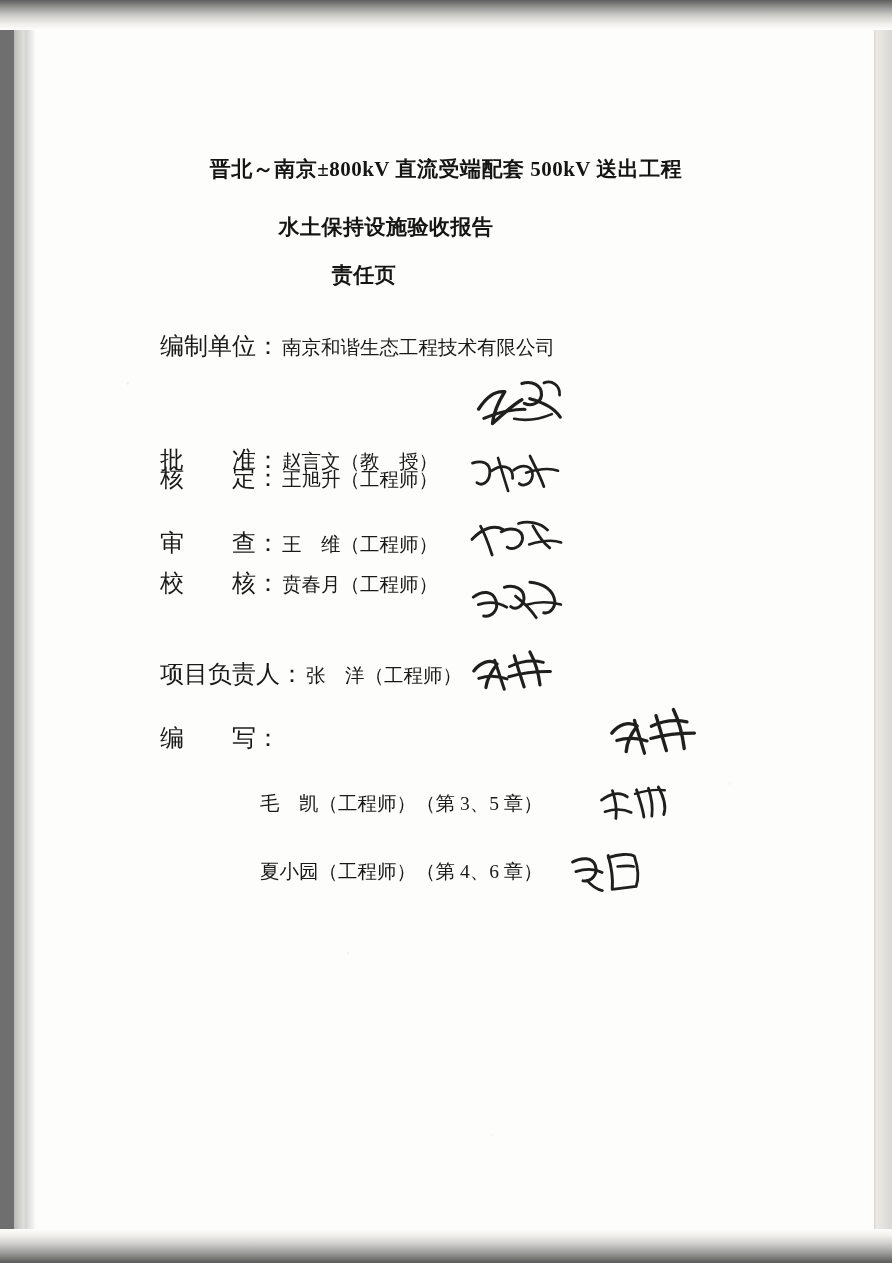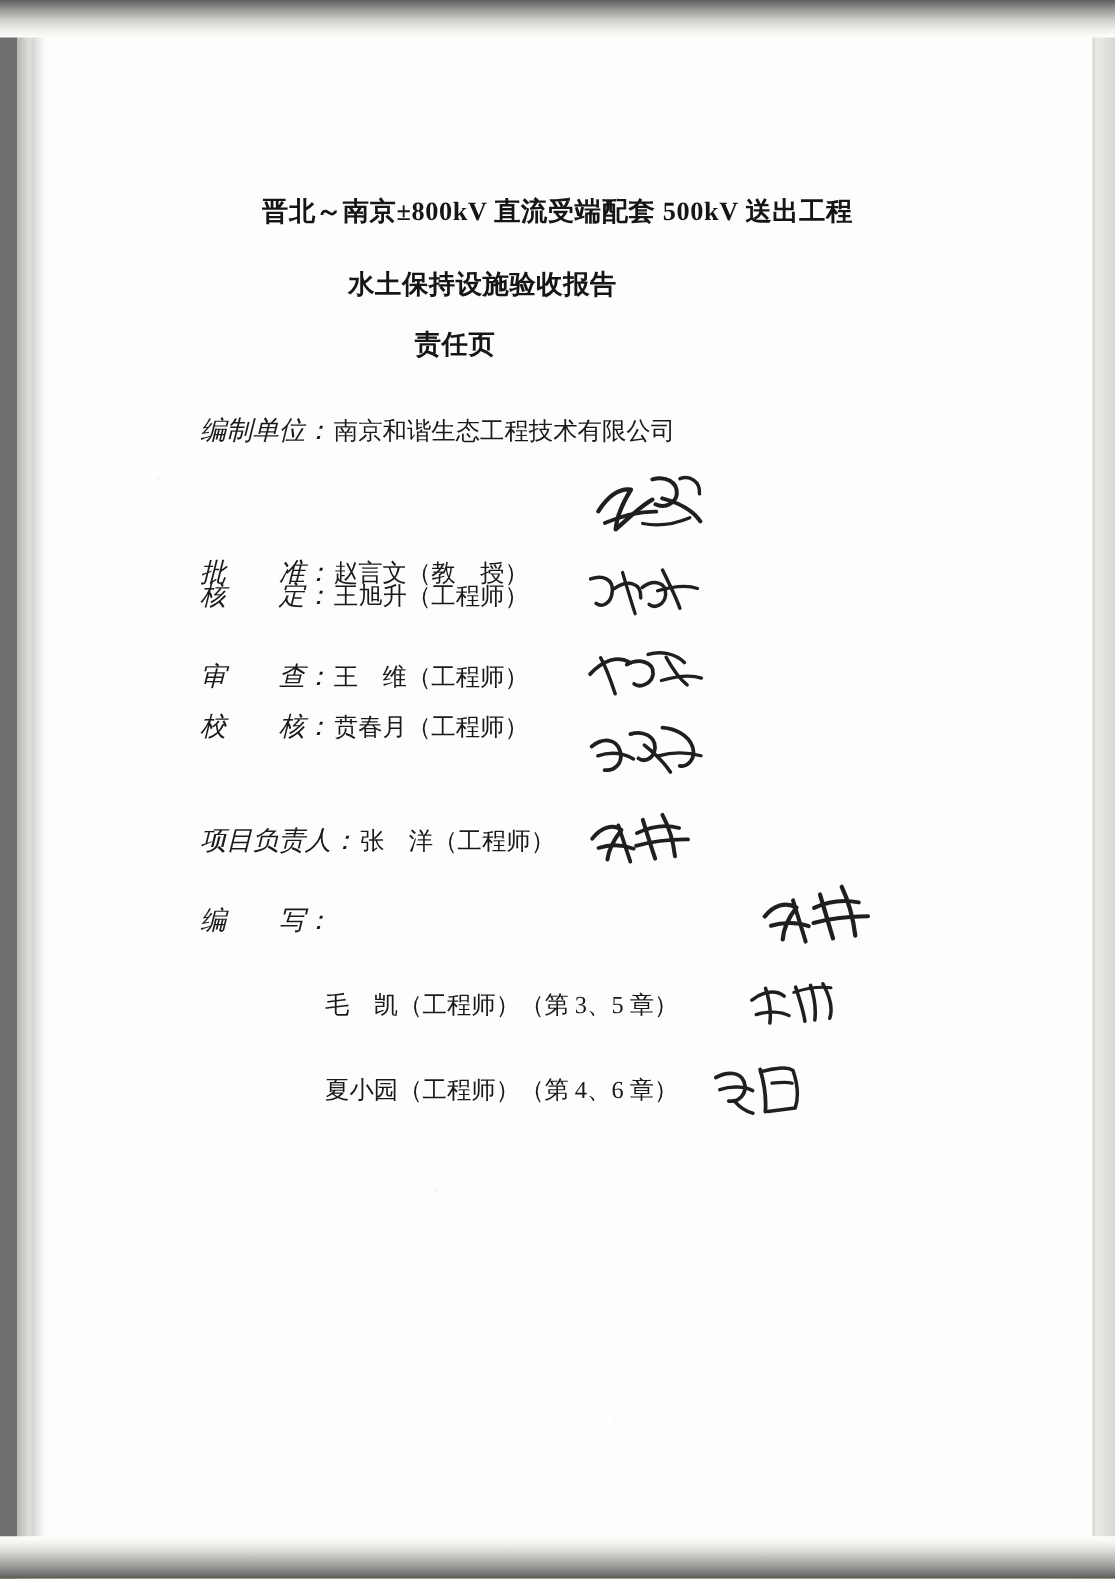--- a/index.html
+++ b/index.html
@@ -4,21 +4,21 @@
 <style>
   html, body {
     margin: 0;
     padding: 0;
     background: #6e6e6e;
   }
   .page {
     position: relative;
     width: 892px;
     height: 1263px;
-    background: #bef264;
+    background: #a16207;
     overflow: hidden;
     font-family: "Liberation Serif", "DejaVu Serif", serif;
   }
   
   .scan-bg {
     position: absolute;
     inset: 0;
     background:
       linear-gradient(90deg, #6f6f6f 0px, #6f6f6f 14px, #b9b9b6 14px, #d9d9d6 22px, #f3f2ee 30px, #fbfbf9 60px, #fdfdfb 120px, #fdfdfb 820px, #f4f3ef 860px, #e9e8e4 878px, #d8d7d3 892px);
   }
@@ -71,22 +71,21 @@
   .row {
     position: absolute;
     display: flex;
     align-items: baseline;
     font-size: 19.5px;
     white-space: nowrap;
     color: #191919;
   }
   .lbl {
     display: inline-block;
-    font-size: 21px;
-    font-style: italic;
+    font-size: 24px;
   }
   .val { margin-left: 2px; }
 
   
   .sig {
     position: absolute;
     font-family: "DejaVu Serif", "Liberation Serif", serif;
     color: #101010;
     font-style: italic;
     font-weight: bold;

